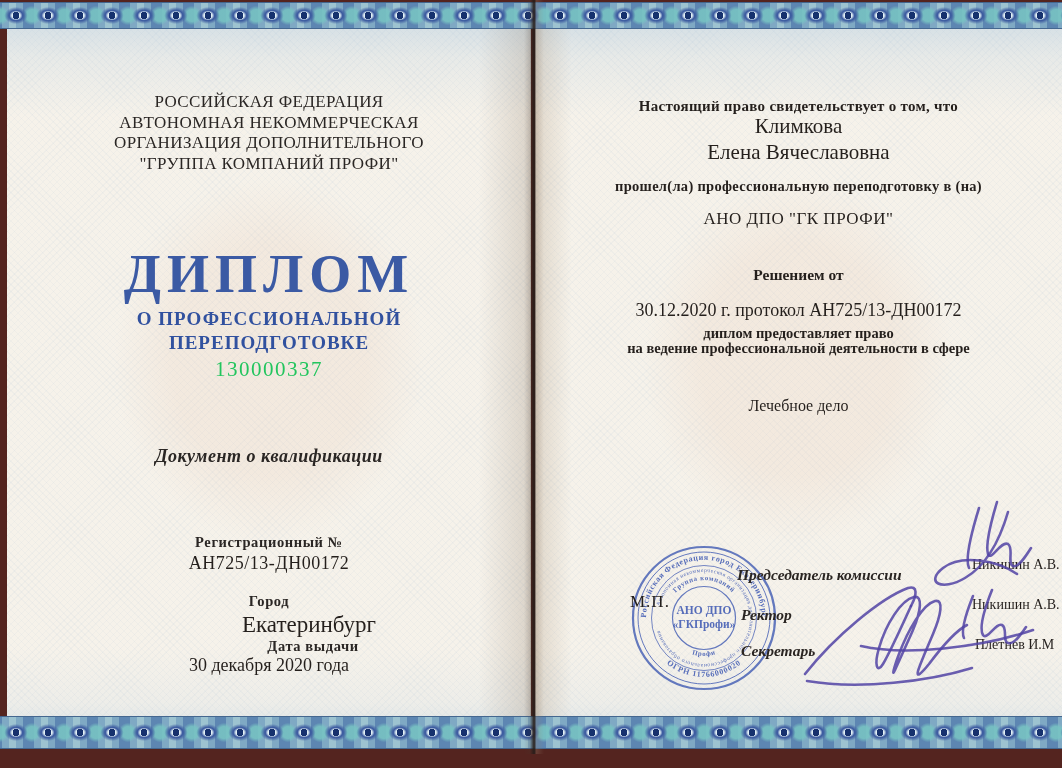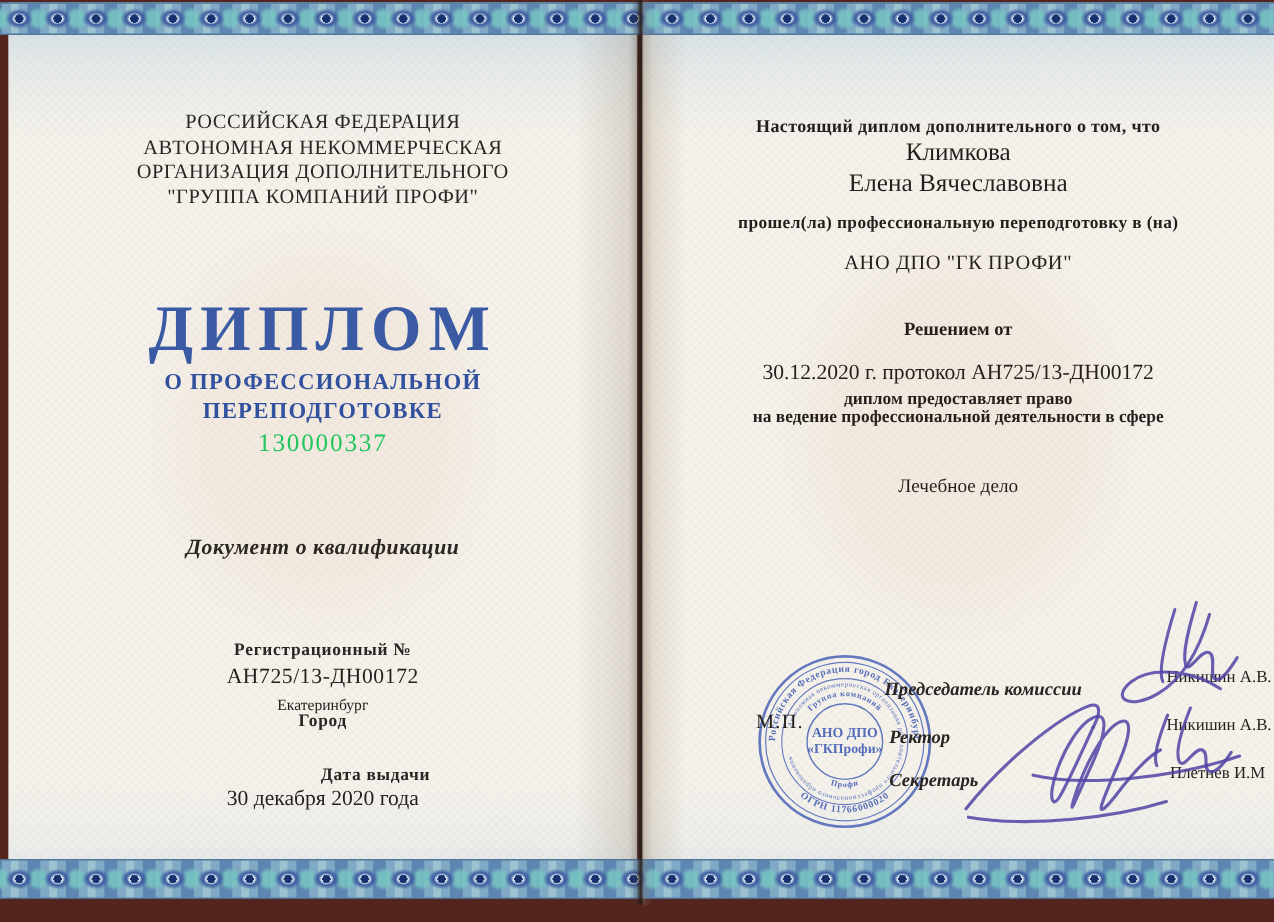--- a/index.html
+++ b/index.html
@@ -50,21 +50,21 @@
   .org-lines{top:92px;font-size:17px;line-height:20.5px;letter-spacing:.4px;color:#2a2624;}
   .diploma-title{top:243px;font-size:54px;font-weight:bold;color:#3b5aa4;letter-spacing:6px;}
   .diploma-sub1{top:308px;font-size:19px;font-weight:bold;color:#31519f;letter-spacing:1px;}
   .diploma-sub2{top:332px;font-size:19px;font-weight:bold;color:#31519f;letter-spacing:1px;}
   .diploma-number{top:357px;font-size:21px;letter-spacing:1.5px;color:#22c55e;}
   .doc-type{top:446px;font-size:18px;font-style:italic;font-weight:bold;color:#2a2624;letter-spacing:.5px;}
   .lbl{font-size:14.5px;font-weight:bold;letter-spacing:.6px;color:#2a2624;}
   .reg-label{top:534px;}
   .reg-number{top:553px;font-size:18px;letter-spacing:.5px;}
   .city-label{top:593px;}
-  .city-value{top:580px;font-size:13px;}
+  .city-value{top:612px;font-size:23px;margin-left:40px;}
   .date-label{top:638px;padding-left:44px;}
   .date-value{top:655px;font-size:18px;}
   .statement{top:98px;font-size:15px;font-weight:bold;letter-spacing:.3px;}
   .surname{top:114px;font-size:21px;}
   .fullname{top:140px;font-size:21px;}
   .training-line{top:178px;font-size:14.5px;font-weight:bold;letter-spacing:.3px;}
   .org-name{top:209px;font-size:17px;letter-spacing:.5px;}
   .decision-label{top:266px;font-size:15.5px;font-weight:bold;}
   .decision-details{top:300px;font-size:18px;}
   .grants1{top:325px;font-size:14.5px;font-weight:bold;}
@@ -103,21 +103,21 @@
 <div class="abs lp ctr diploma-sub2">ПЕРЕПОДГОТОВКЕ</div>
 <div class="abs lp ctr diploma-number">130000337</div>
 <div class="abs lp ctr doc-type">Документ о квалификации</div>
 <div class="abs lp ctr lbl reg-label">Регистрационный №</div>
 <div class="abs lp ctr reg-number">АН725/13-ДН00172</div>
 <div class="abs lp ctr lbl city-label">Город</div>
 <div class="abs lp ctr city-value">Екатеринбург</div>
 <div class="abs lp ctr lbl date-label">Дата выдачи</div>
 <div class="abs lp ctr date-value">30 декабря 2020 года</div>
 
-<div class="abs rp ctr statement">Настоящий диплом дополнительного о том, что</div>
+<div class="abs rp ctr statement">Настоящий право свидетельствует о том, что</div>
 <div class="abs rp ctr surname">Климкова</div>
 <div class="abs rp ctr fullname">Елена Вячеславовна</div>
 <div class="abs rp ctr training-line">прошел(ла) профессиональную переподготовку в (на)</div>
 <div class="abs rp ctr org-name">АНО ДПО "ГК ПРОФИ"</div>
 <div class="abs rp ctr decision-label">Решением от</div>
 <div class="abs rp ctr decision-details">30.12.2020 г. протокол АН725/13-ДН00172</div>
 <div class="abs rp ctr grants1">диплом предоставляет право</div>
 <div class="abs rp ctr grants2">на ведение профессиональной деятельности в сфере</div>
 <div class="abs rp ctr field-value">Лечебное дело</div>
 

